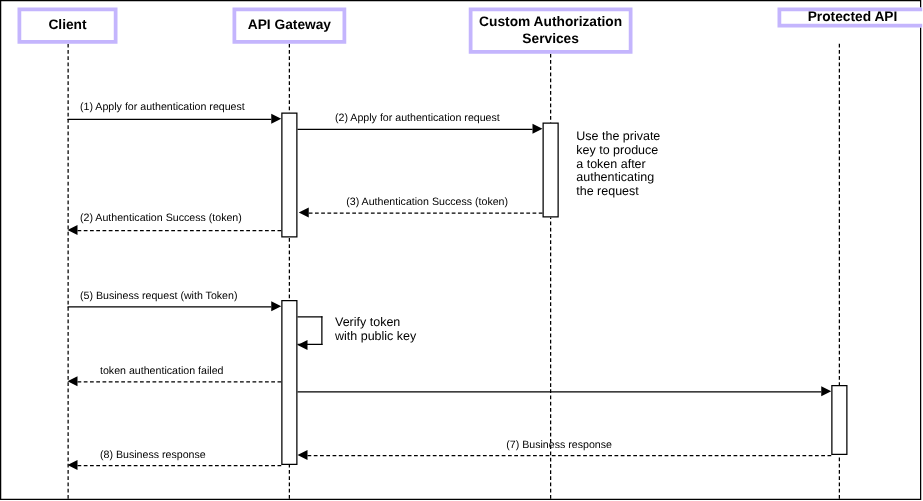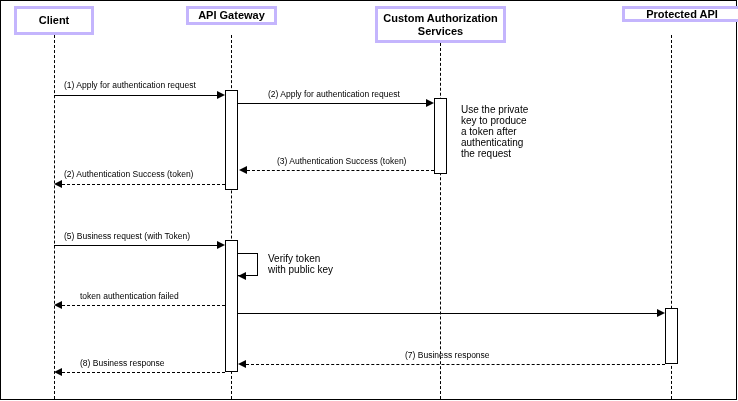--- a/index.html
+++ b/index.html
@@ -104,21 +104,21 @@
   <div class="frame"></div>
 
   <div class="lifeline" style="left:54px; top:35px; height:364px;"></div>
   <div class="lifeline" style="left:231px; top:35px; height:364px;"></div>
   <div class="lifeline" style="left:440px; top:43px; height:356px;"></div>
   <div class="lifeline" style="left:671px; top:35px; height:364px;"></div>
 
   <div class="lifeline-head" style="left:14px; top:6px; width:80px; height:29px;">
     <span>Client</span>
   </div>
-  <div class="lifeline-head" style="left:186px; top:6px; width:91px; height:19px;">
+  <div class="lifeline-head" style="left:186px; top:6px; width:91px; height:29px;">
     <span>API Gateway</span>
   </div>
   <div class="lifeline-head" style="left:375px; top:6px; width:131px; height:37px;">
     <span>Custom Authorization Services</span>
   </div>
   <div class="lifeline-head" style="left:582px; top:6px; width:120px; height:16px;margin-left:40px;">
     <span>Protected API</span>
   </div>
 
   <div class="activation" style="left:225px; top:90px; height:100px;"></div>

